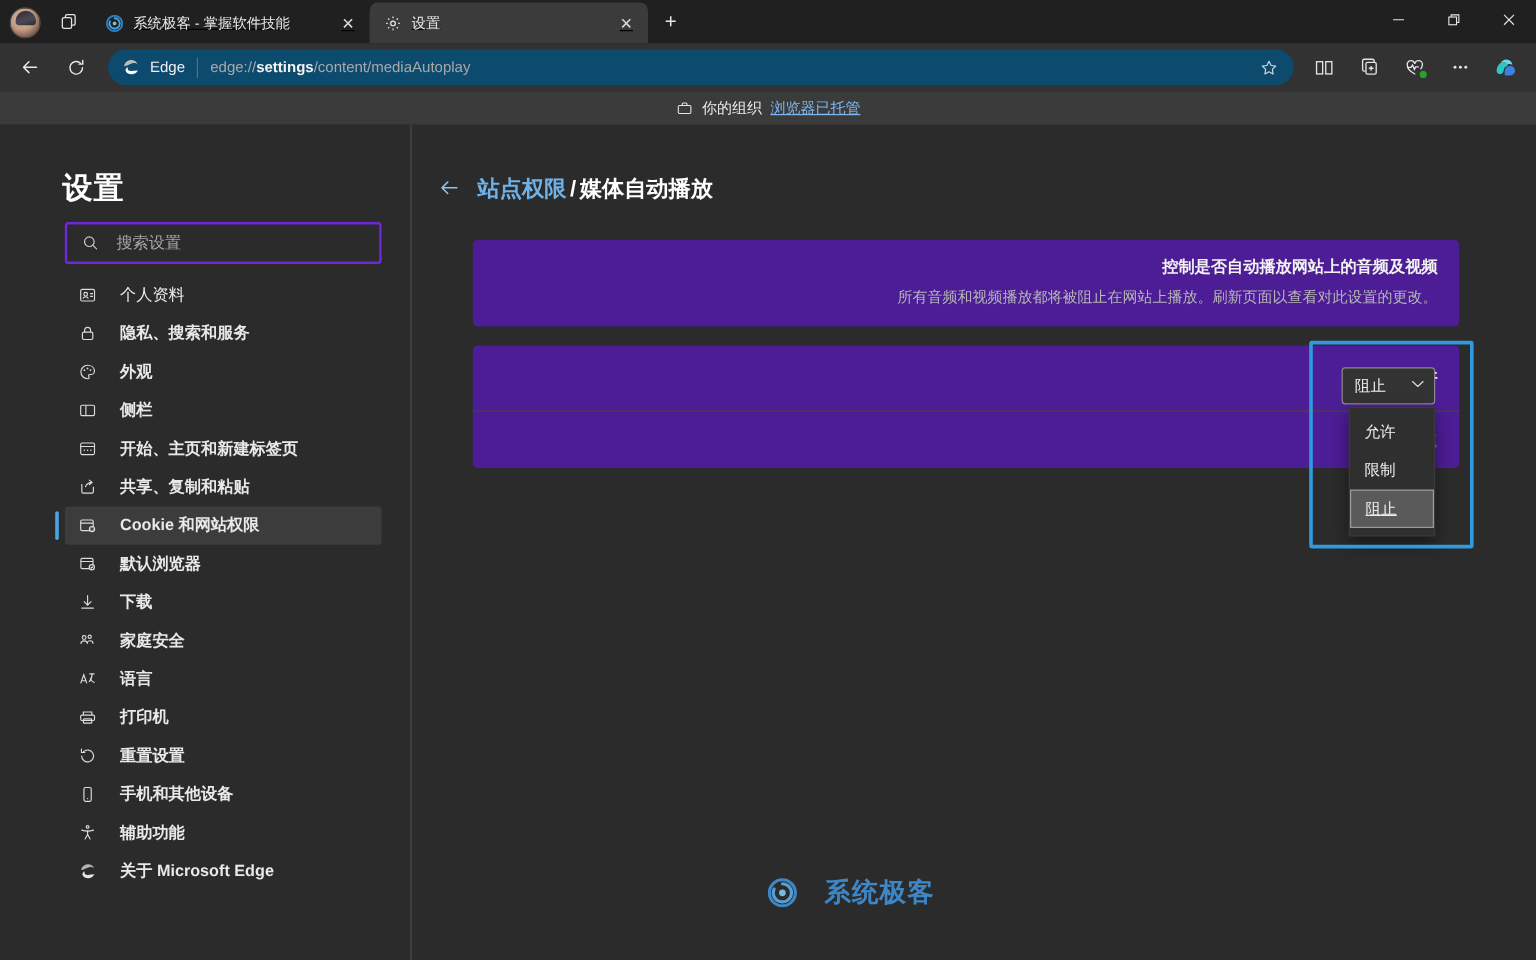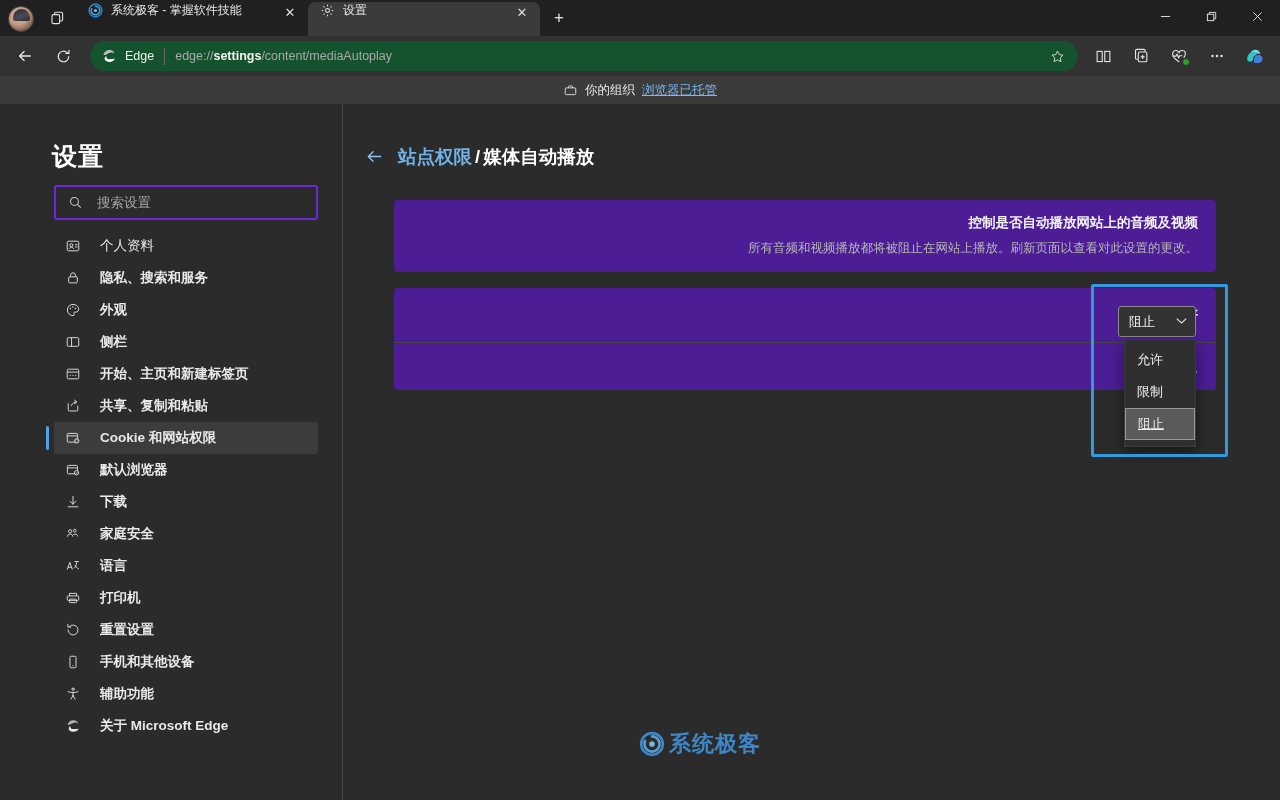--- a/index.html
+++ b/index.html
@@ -27,23 +27,23 @@
     content:""; position:absolute; left:4px; top:2px; width:17px; height:12px;
     background: linear-gradient(160deg,#2b2b33 0%, #4c4a55 60%, #2a2a30 100%);
     border-radius: 9px 9px 3px 3px;
   }
   .tabbtn {
     width: 30px; height: 30px; margin: 0 4px 3px 2px; flex: 0 0 auto;
     display: flex; align-items: center; justify-content: center;
     border-radius: 5px; color: #e6e6e6;
   }
   .tab {
-    height: 34px; display: flex; gap: 8px;
+    height: 34px; display: flex; align-items: center; gap: 8px;
     padding: 0 8px 0 11px; border-radius: 7px 7px 0 0;
-    flex: 0 0 auto; position: relative;
+    flex: 0 0 auto; position: relative; text-decoration: underline;
   }
   .tab.inactive { width: 232px; background: #202020; }
   .tab.active { width: 232px; background: #3b3b3b; }
   .tab .fav { width: 16px; height: 16px; flex: 0 0 auto; display:flex; align-items:center; justify-content:center;}
   .tab .ttl {
     flex: 1 1 auto; color: #e8e8e8; font-size: 12px; white-space: nowrap;
     overflow: hidden; text-overflow: ellipsis;
   }
   .tab .tclose {
     width: 20px; height: 20px; flex: 0 0 auto; border-radius: 4px;
@@ -65,21 +65,21 @@
   .navbar {
     position: absolute; left: 0; top: 36px; width: 1280px; height: 40px;
     background: #323232; display: flex; align-items: center; padding: 0 6px;
   }
   .navbtn {
     width: 32px; height: 32px; border-radius: 5px; margin: 0 3px;
     display: flex; align-items: center; justify-content: center; color: #e8e8e8;
     flex: 0 0 auto;
   }
   .omnibox {
-    flex: 1 1 auto; height: 30px; background: #14532d; border-radius: 15px;
+    flex: 1 1 auto; height: 30px; background: #0c4a6e; border-radius: 15px;
     display: flex; align-items: center; padding: 0 4px 0 10px; margin: 0 6px 0 8px;
     min-width: 0;
   }
   .edgeicon { width: 18px; height: 18px; flex: 0 0 auto; display:flex; align-items:center; justify-content:center;}
   .edgelabel { color: #efefef; font-size: 12.5px; margin-left: 7px; flex: 0 0 auto; }
   .obsep { width: 1px; height: 17px; background: #6a6a6a; margin: 0 10px; flex: 0 0 auto; }
   .url { color: #a9a9a9; font-size: 12.5px; white-space: nowrap; overflow: hidden; flex: 1 1 auto; }
   .url b { color: #f2f2f2; font-weight: 600; }
   .starbtn {
     width: 30px; height: 26px; border-radius: 13px; margin-right: 2px;
@@ -191,21 +191,21 @@
 
   
   .annot {
     position: absolute; left: 1091px; top: 180px; width: 137px; height: 173px;
     border: 3px solid #2f9ae0; border-radius: 2px; z-index: 30; pointer-events: none;
   }
 
   
   .watermark {
     position: absolute; left: 296px; top: 625px;
-    display: flex; align-items: center; gap: 4px; opacity: .92;
+    display: flex; align-items: center; gap: 22px; opacity: .92;
   }
   .wmtext { font-size: 22px; font-weight: 700; color: #3f8fd6; letter-spacing: 1px; }
 </style>
 </head>
 <body>
 
 <div class="app">
 
   <div class="tabbar">
     <div class="avatar"></div>

